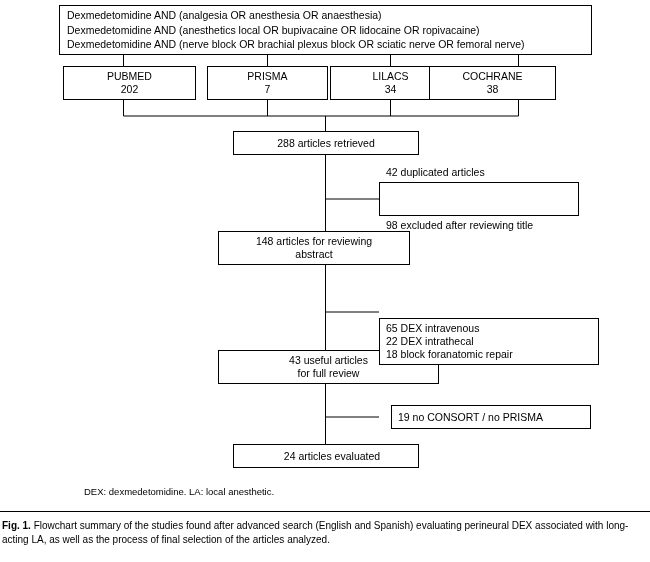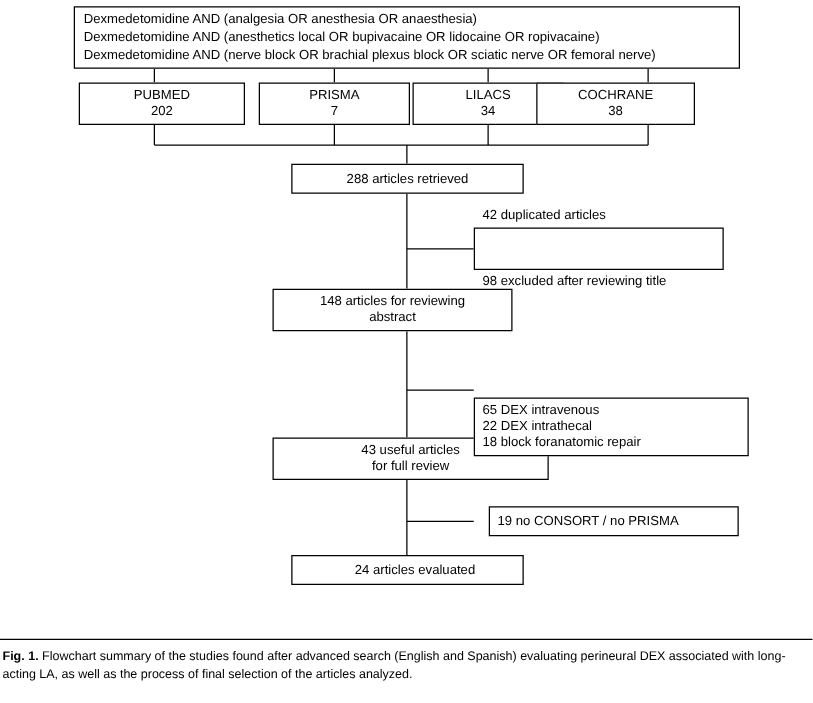--- a/index.html
+++ b/index.html
@@ -176,20 +176,21 @@
   <div class="box left" id="excl2-box">
     <div class="line">65 DEX intravenous</div>
     <div class="line">22 DEX intrathecal</div>
     <div class="line">18 block foranatomic repair</div>
   </div>
 
   <div class="box left" id="excl3-box">
     <div class="line">19 no CONSORT / no PRISMA</div>
   </div>
 
+  <div class="footnote">DEX: dexmedetomidine. LA: local anesthetic.</div>
 
   <div class="bottom-rule"></div>
 
   <div class="caption">
     <b>Fig. 1.</b><span> Flowchart summary of the studies found after advanced search (English and Spanish) evaluating perineural DEX associated with long-acting LA, as well as the process of final selection of the articles analyzed.</span>
   </div>
 
 </div>
 
 </body></html>

